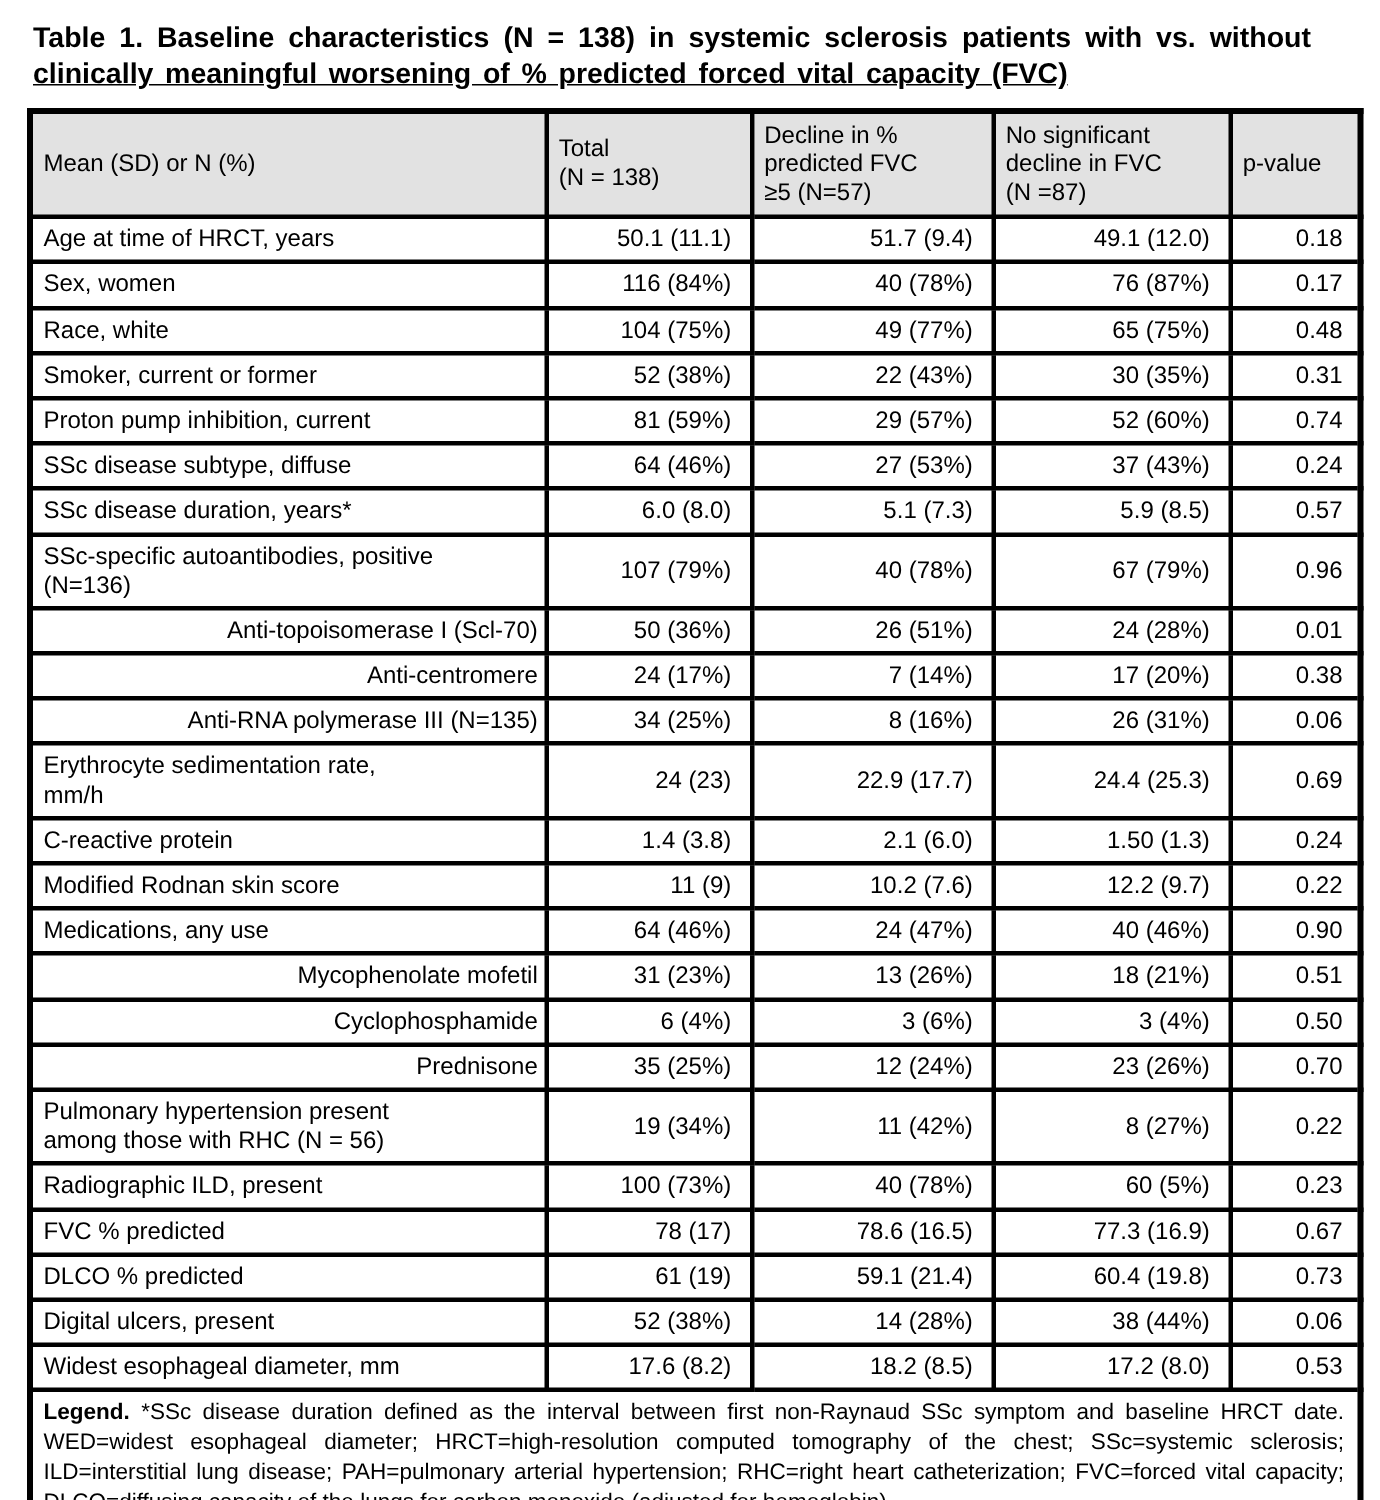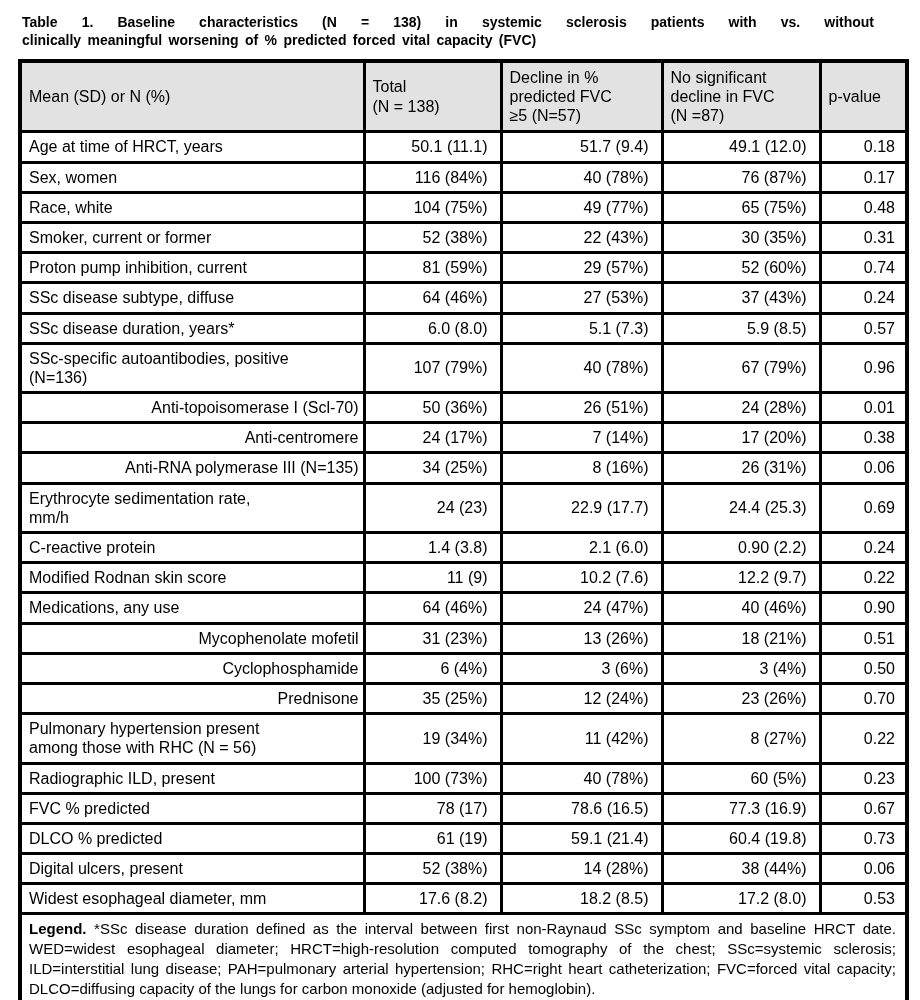--- a/index.html
+++ b/index.html
@@ -14,29 +14,30 @@
   }
   .page {
     padding: 14px 0 0 18px;
     box-sizing: border-box;
   }
   .title {
     width: 852px;
     margin-left: 4px;
     margin-bottom: 9px;
     font-weight: bold;
-    font-size: 14px;
+    font-size: 19px;
     line-height: 1.28;
   }
   .title-line1 {
     text-align: justify;
     text-align-last: justify;
   }
   .title-line2 {
     word-spacing: 2.5px;
+    text-decoration: underline;
   }
   table.baseline {
     border-collapse: collapse;
     table-layout: fixed;
     width: 887px;
     border: 4px solid #000;
   }
   th, td {
     border: 3px solid #000;
     font-size: 16px;
@@ -205,21 +206,21 @@
     <td class="c-num">24 (23)</td>
     <td class="c-num">22.9 (17.7)</td>
     <td class="c-num">24.4 (25.3)</td>
     <td class="c-num c-p">0.69</td>
   </tr>
 
   <tr>
     <td class="c-label">C-reactive protein</td>
     <td class="c-num">1.4 (3.8)</td>
     <td class="c-num">2.1 (6.0)</td>
-    <td class="c-num">0.90 (2.2)</td>
+    <td class="c-num">1.50 (1.3)</td>
     <td class="c-num c-p">0.24</td>
   </tr>
 
   <tr>
     <td class="c-label">Modified Rodnan skin score</td>
     <td class="c-num">11 (9)</td>
     <td class="c-num">10.2 (7.6)</td>
     <td class="c-num">12.2 (9.7)</td>
     <td class="c-num c-p">0.22</td>
   </tr>

